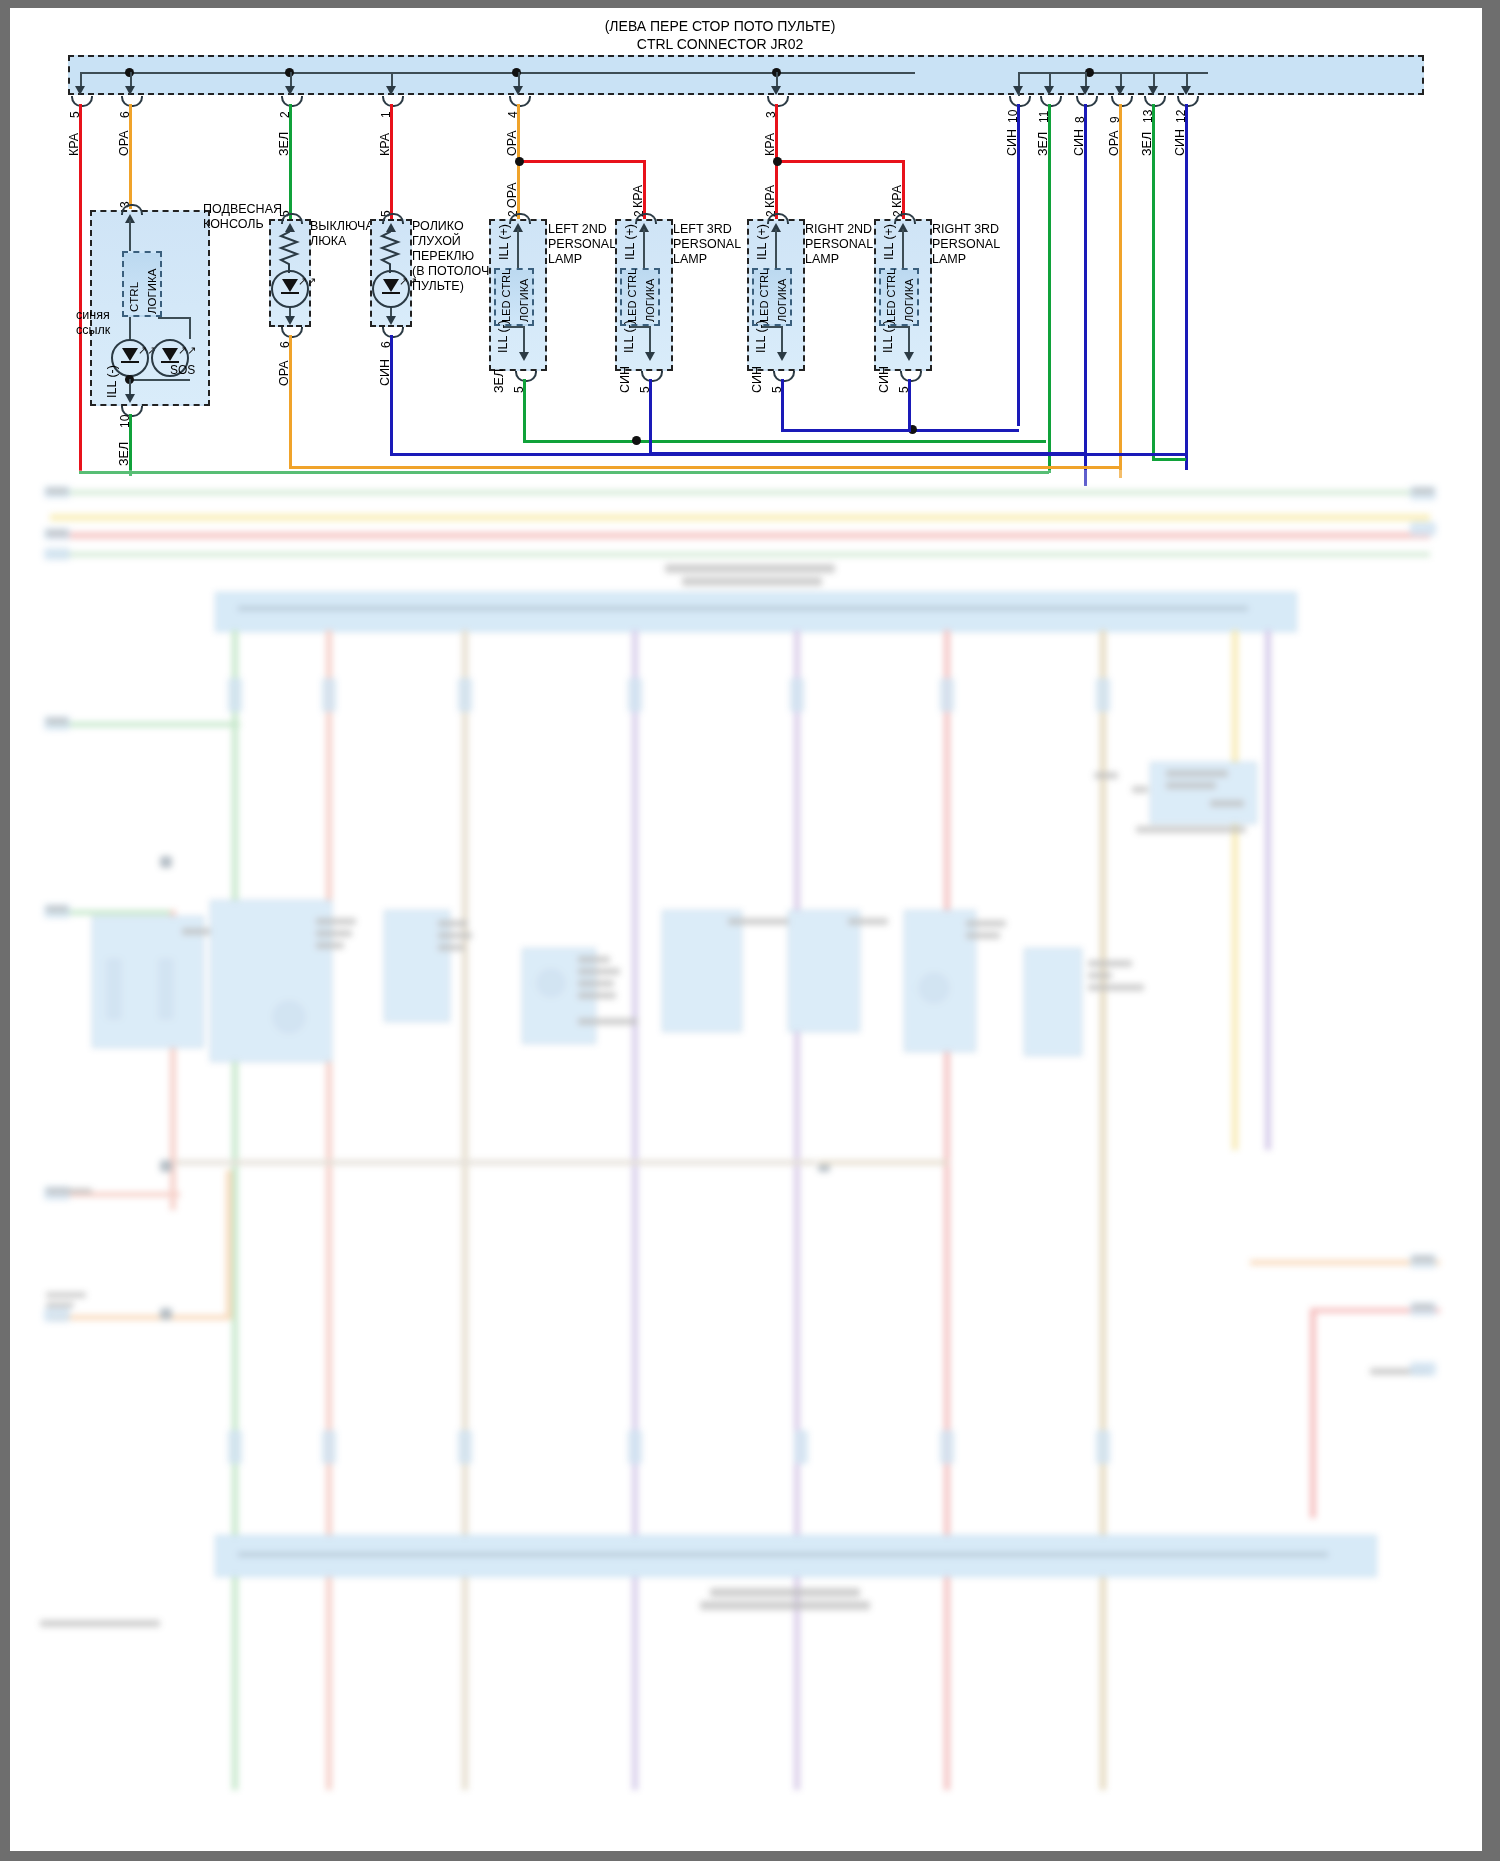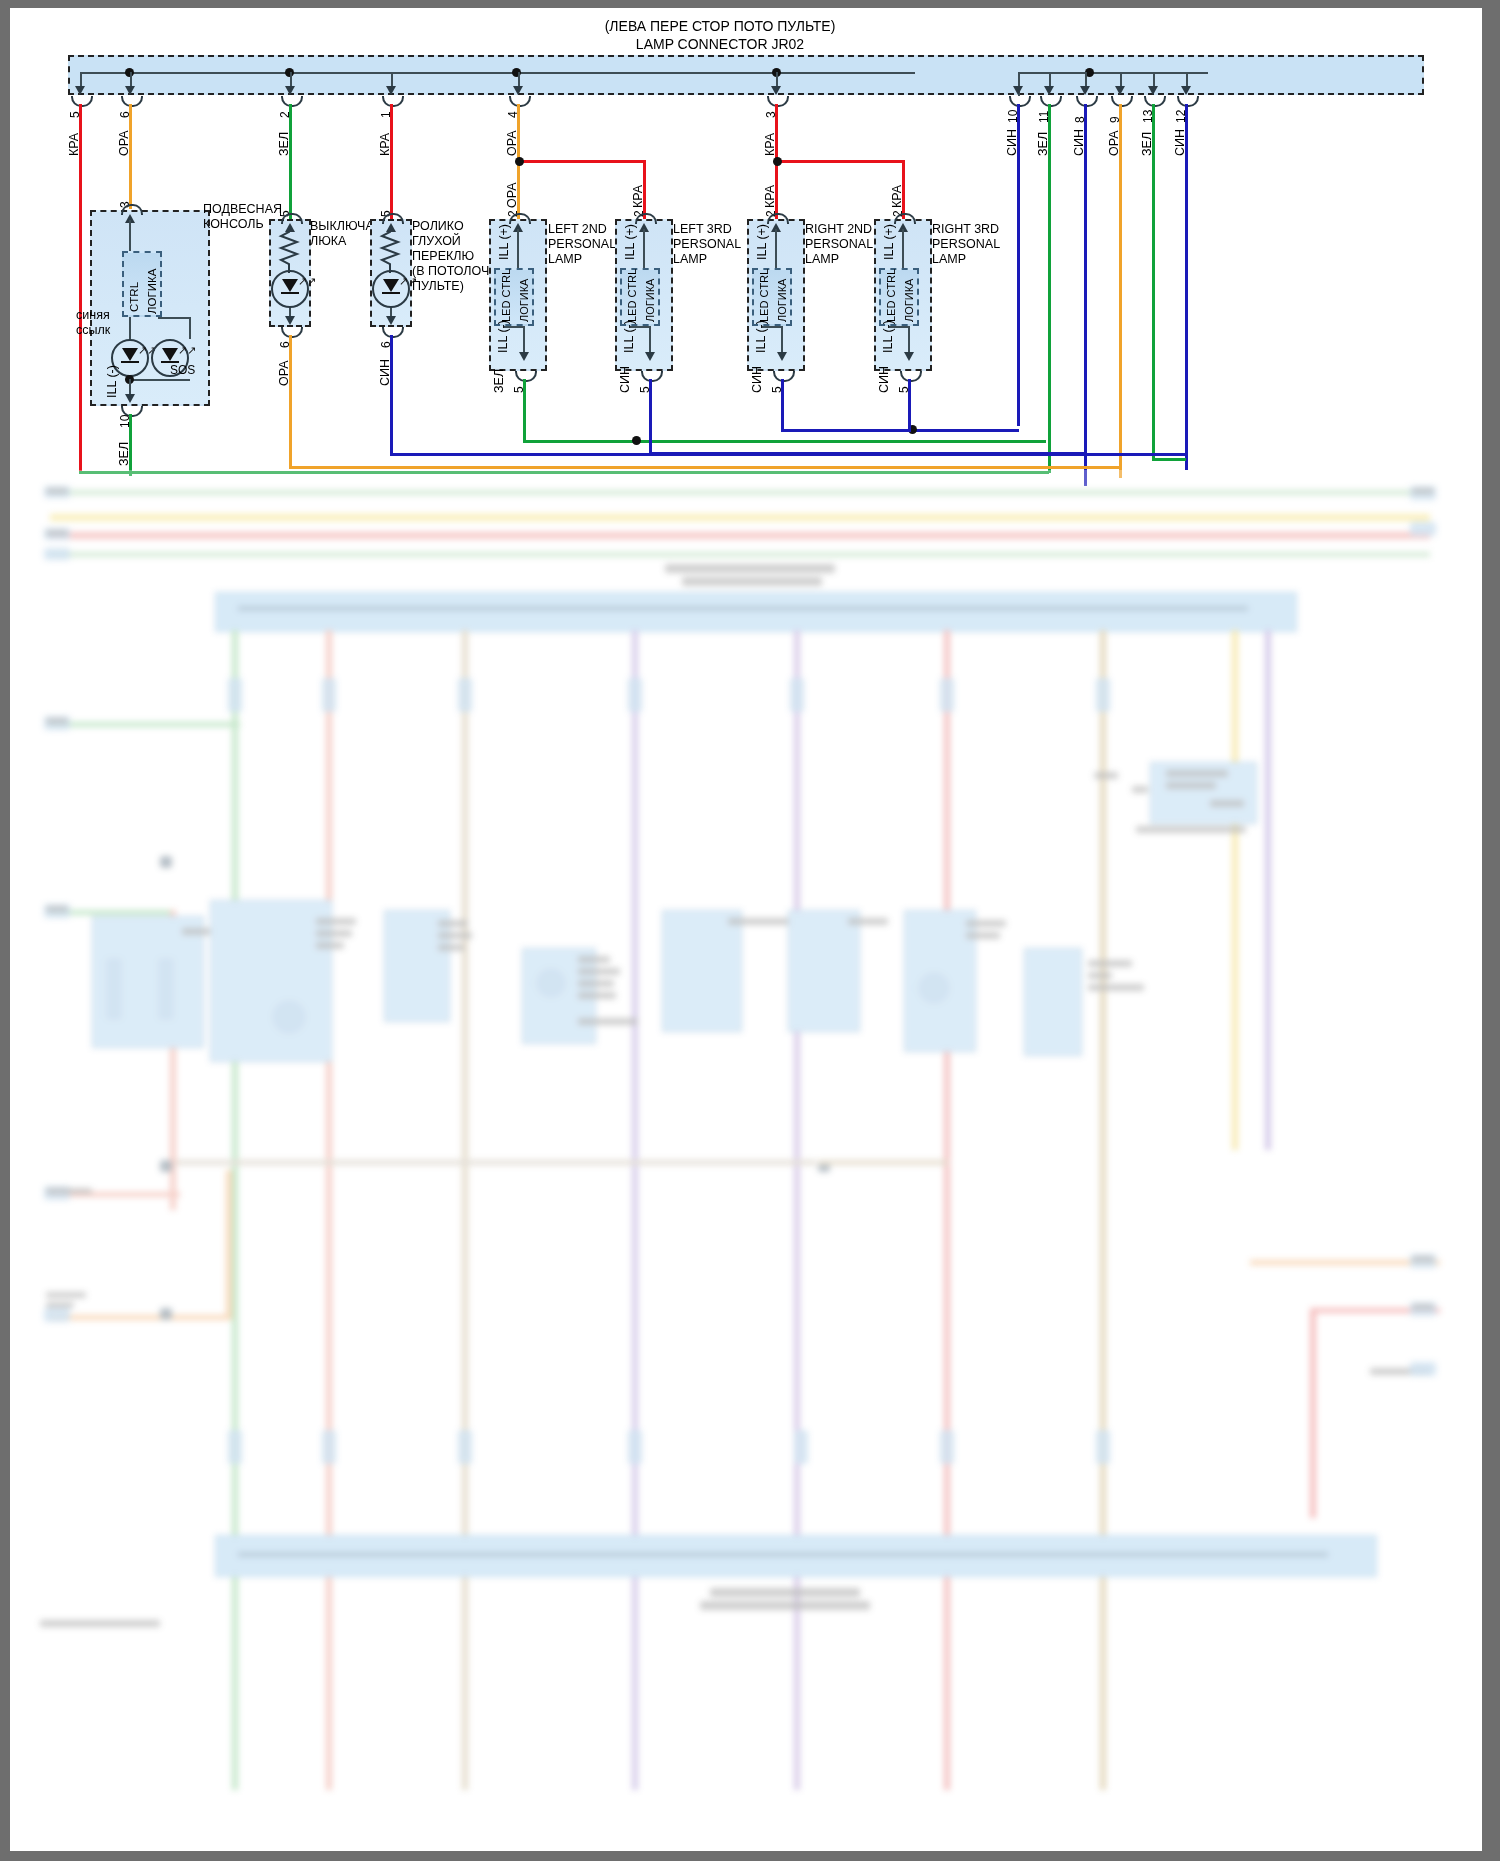--- a/index.html
+++ b/index.html
@@ -76,21 +76,21 @@
 <div id="page">
 
   <div id="frame-top"></div>
   <div id="frame-left"></div>
   <div id="frame-right"></div>
   <div id="frame-bottom"></div>
 
   <div id="sheet">
 
     <div class="title" style="left:500px;top:10px;width:420px;">(ЛЕВА ПЕРЕ СТОР ПОТО ПУЛЬТЕ)</div>
-    <div class="title" style="left:500px;top:28px;width:420px;">LAMP CONNECTOR JR02</div>
+    <div class="title" style="left:500px;top:28px;width:420px;">CTRL CONNECTOR JR02</div>
 
     <div class="jconn" style="left:58px;top:47px;width:1356px;height:40px;"></div>
 
     <div class="thin hthin" style="left:70px;top:64px;width:835px;"></div>
     <div class="thin hthin" style="left:1008px;top:64px;width:190px;"></div>
     <div class="thin vthin" style="left:1008px;top:64px;height:24px;"></div>
 
     <div class="dot" style="left:115px;top:60px;"></div>
     <div class="dot" style="left:275px;top:60px;"></div>
     <div class="dot" style="left:502px;top:60px;"></div>

